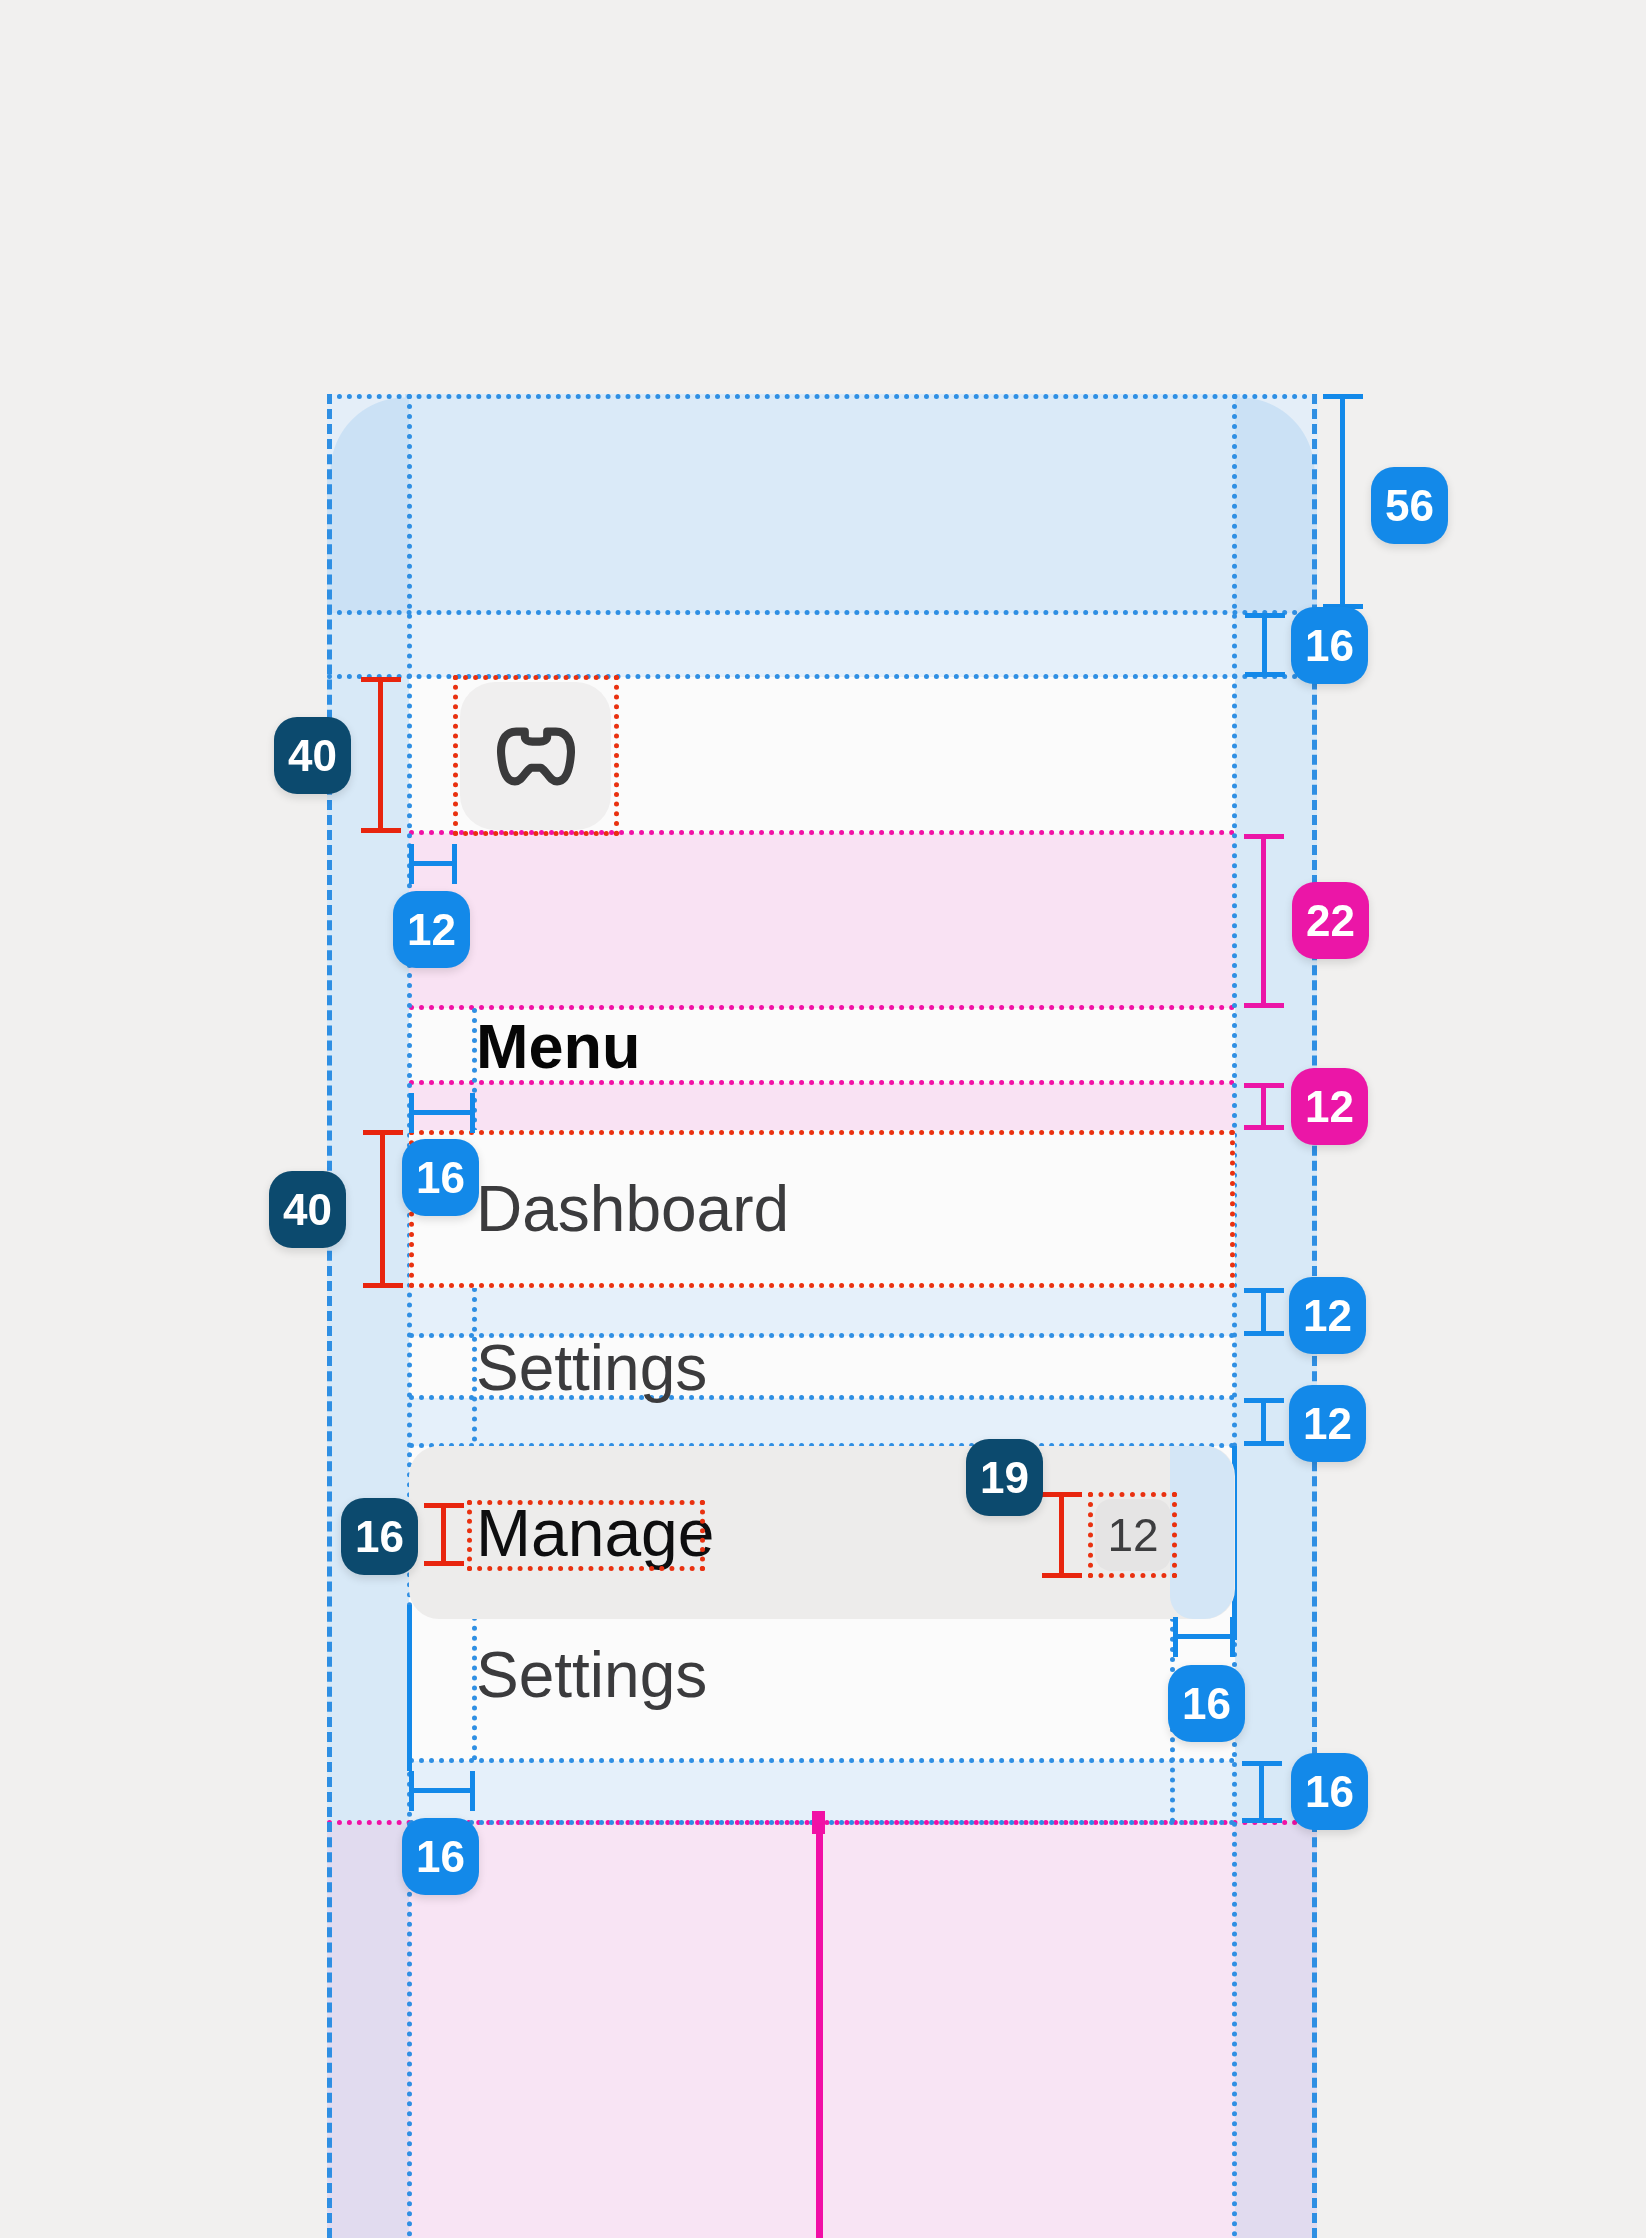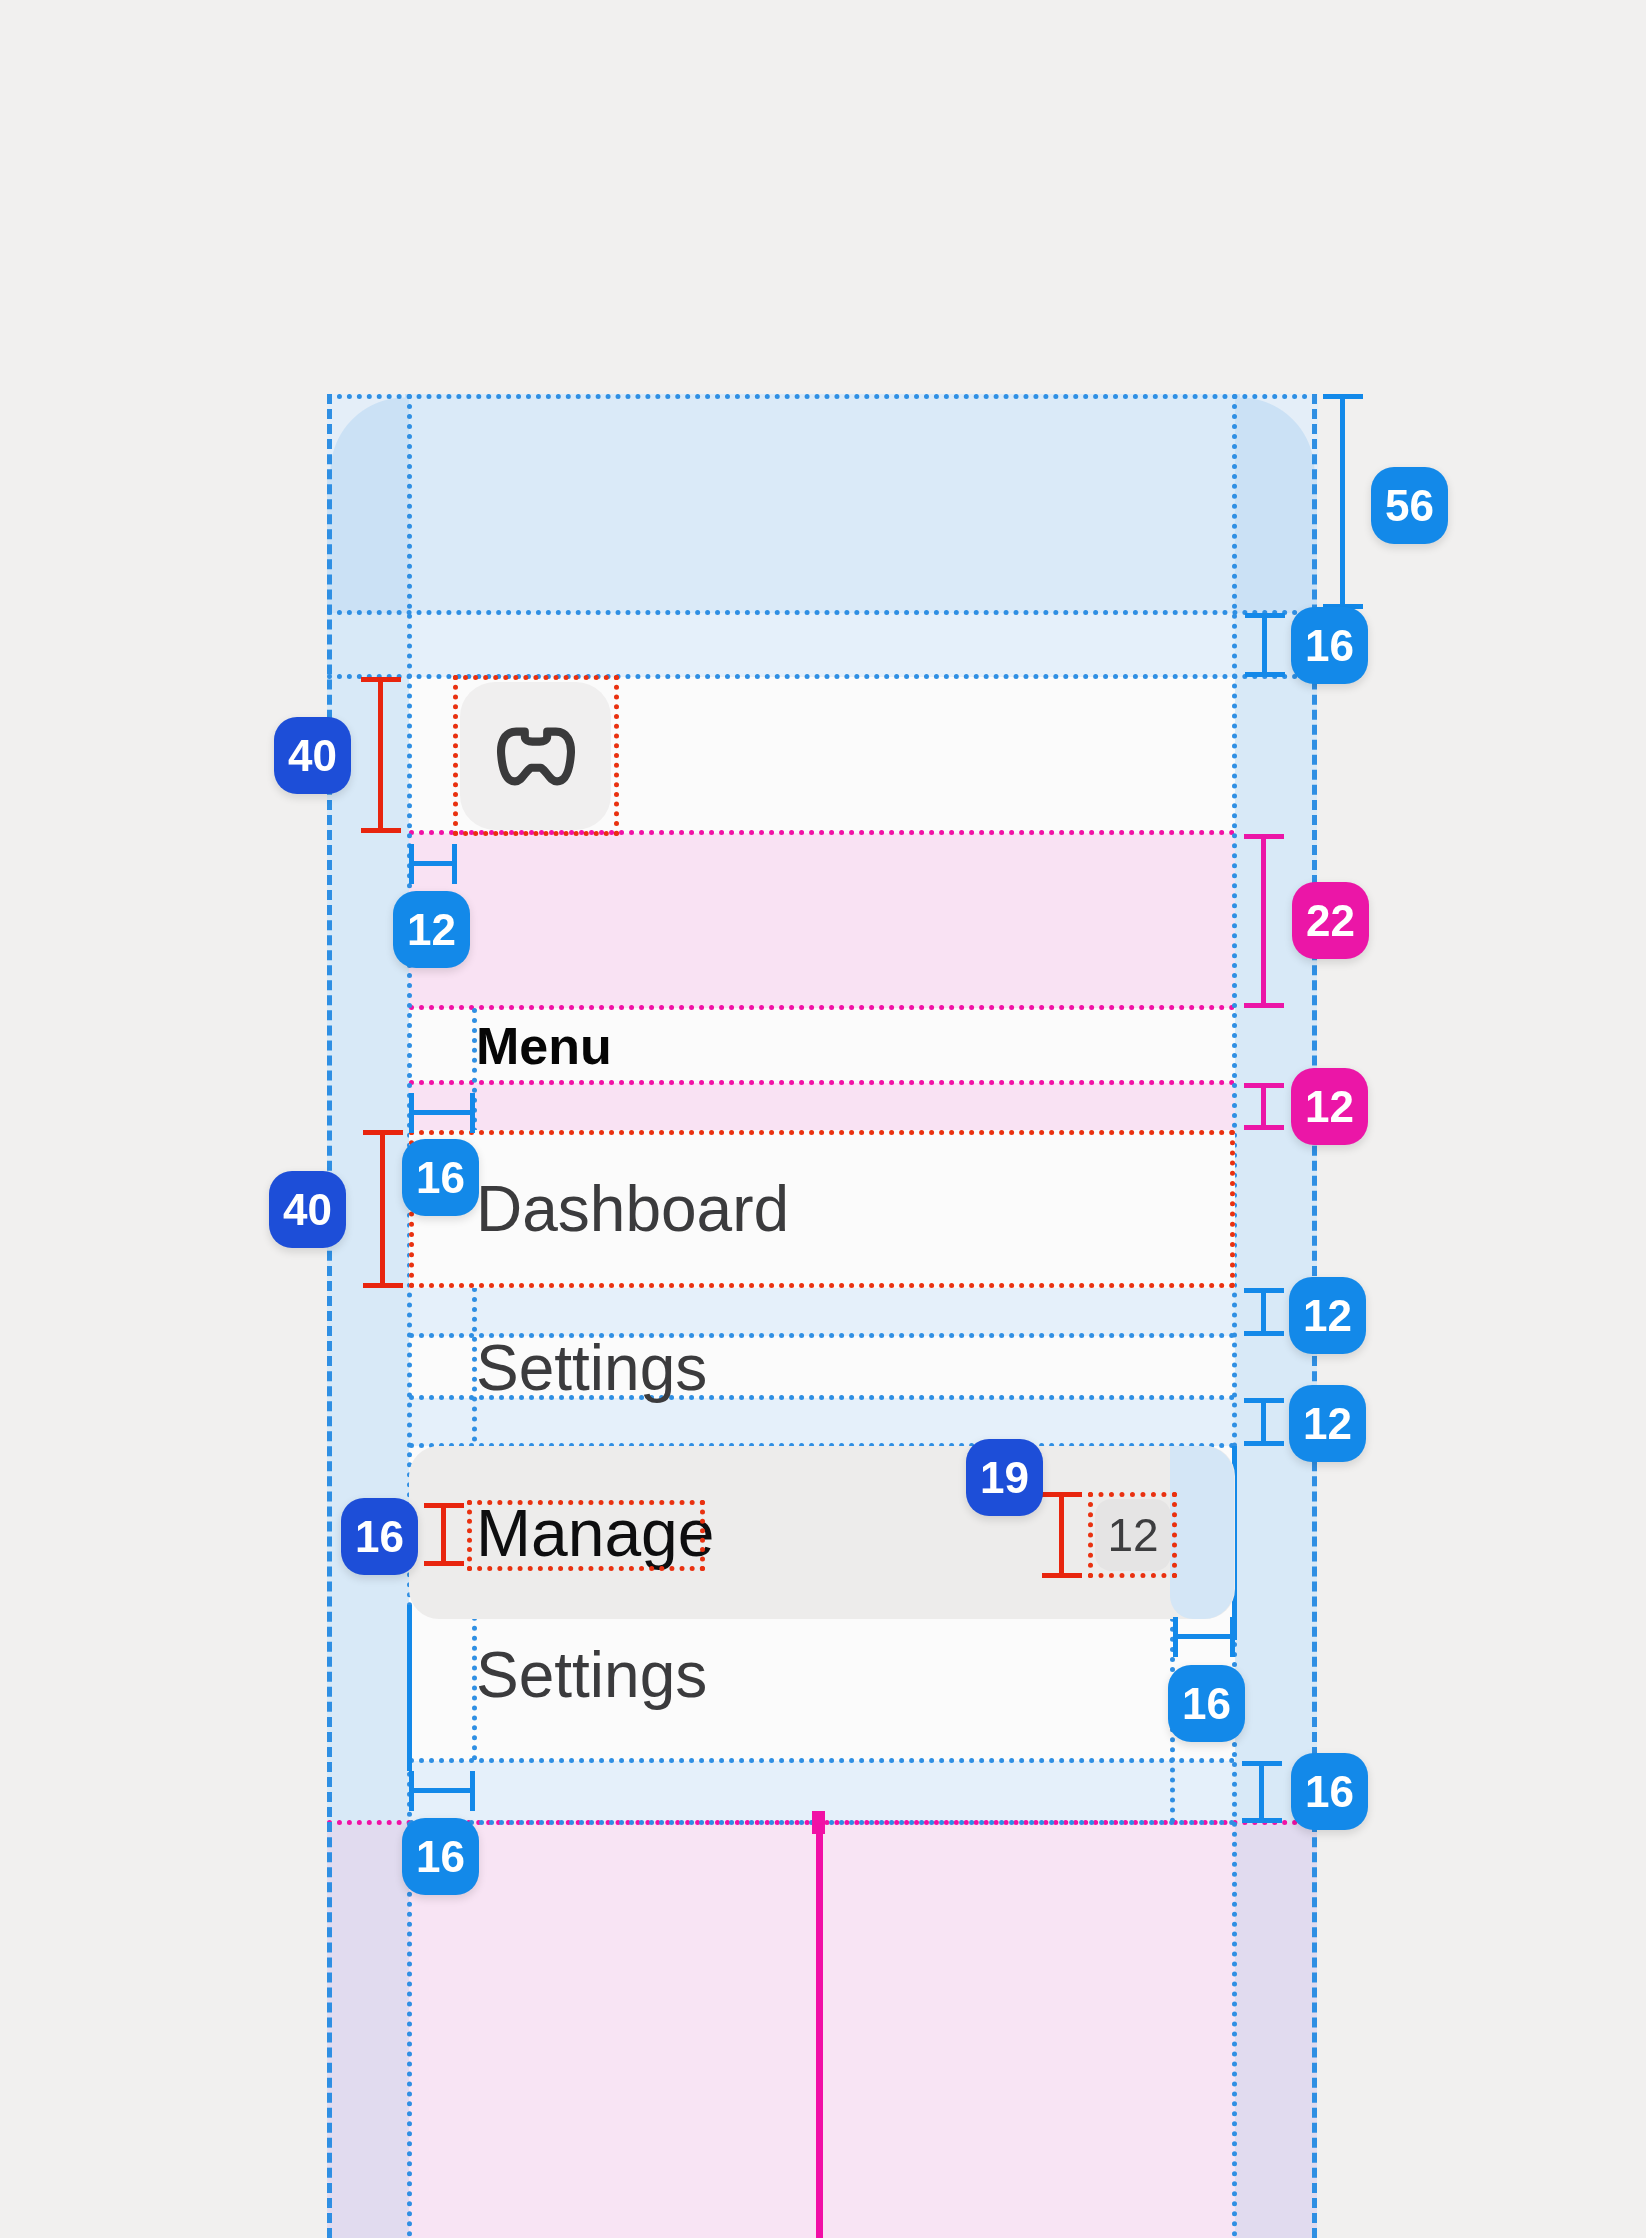--- a/index.html
+++ b/index.html
@@ -32,21 +32,21 @@
   .beam-magenta{color:#EB16A7;border-color:#EB16A7;}
 
   
   .badge{
     position:absolute;width:77px;height:77px;border-radius:23px;
     display:flex;align-items:center;justify-content:center;
     color:#fff;font-size:44px;font-weight:600;line-height:1;
     box-shadow:0 3.3px 8.2px rgba(0,0,0,0.12);
   }
   .badge.blue{background:#1389E9;}
-  .badge.red{background:#1d4ed8;}
+  .badge.red{background:#0c4a6e;}
   .badge.magenta{background:#EB16A7;}
 
   
   .redbox{position:absolute;border:5.8px dotted #E93110;box-sizing:border-box;}
   .redbox.thin{border-width:5px;}
 
   
   .rowtext{
     position:absolute;left:476px;display:flex;align-items:center;
     font-size:64px;color:#3B3B3D;letter-spacing:0;
@@ -116,21 +116,21 @@
 <div class="abs" style="left:460px;top:682px;width:151px;height:148px;background:#F0EFEF;border-radius:35px;display:flex;align-items:center;justify-content:center;">
   <span style="display:block;width:82px;height:65px;">
     <svg viewBox="0 0 66 52" width="82" height="65">
       <path d="M17,6 L24,6 L24,10 C24,13 27,14 30,14 L36,14 C39,14 42,13 42,10 L42,6 L49,6
                C58,6 62,14 61,25 C60,37 57,46 50,46 C44,46 42,38 37,35 L29,35
                C24,38 22,46 16,46 C9,46 6,37 5,25 C4,14 8,6 17,6 Z" fill="none" stroke="#3A3A3B" stroke-width="6.5" stroke-linejoin="round"></path>
     </svg>
   </span>
 </div>
 
-<div class="rowtext" style="top:1008px;height:75px;font-size:52px;font-weight:600;color:#060606;">Menu</div>
+<div class="rowtext" style="top:1008px;height:75px;font-size:63px;font-weight:600;color:#060606;">Menu</div>
 
 <div class="redbox" style="left:409px;top:1130px;width:826px;height:158px;background:#FBFBFB;"></div>
 <div class="rowtext" style="top:1130px;height:158px;">Dashboard</div>
 
 <div class="rowtext" style="top:1336px;height:63px;">Settings</div>
 
 <div class="abs" style="left:409px;top:1446px;width:826px;height:173px;background:#EDECEB;border-radius:30px;"></div>
 <div class="abs" style="left:1170px;top:1446px;width:64px;height:173px;background:rgba(209,229,246,0.92);border-radius:0 30px 30px 23px;"></div>
 <div class="rowtext" style="top:1446px;height:173px;font-size:66px;font-weight:500;color:#0E0E0F;">Manage</div>
 <div class="redbox thin" style="left:467px;top:1500px;width:238px;height:71px;"></div>

